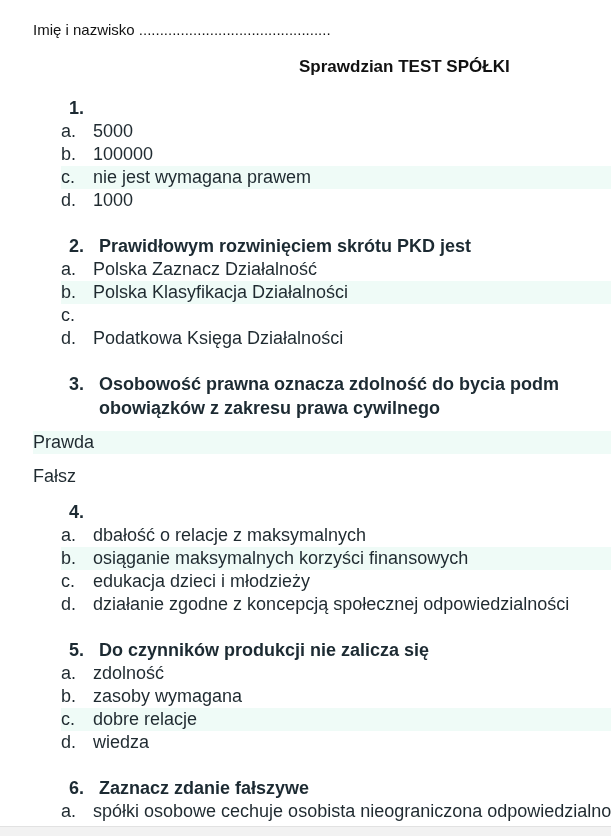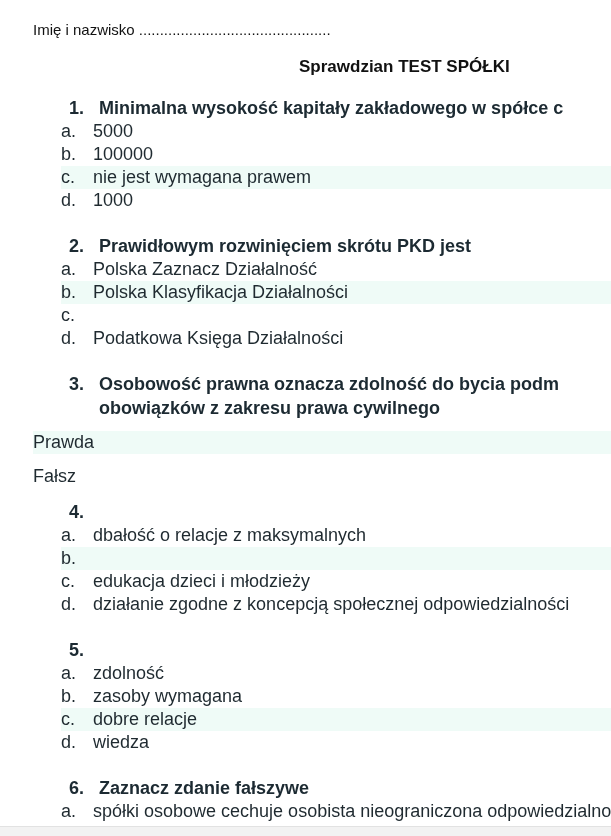--- a/index.html
+++ b/index.html
@@ -90,21 +90,20 @@
 <body>
 
 <div class="page">
 
   <div class="name-line">Imię i nazwisko ..............................................</div>
   <div class="title">Sprawdzian TEST SPÓŁKI</div>
 
   <div class="question" style="top:96px;">
     <div class="q-head">
       <span class="q-num">1.</span>
-      <span class="q-text">Minimalna wysokość kapitały zakładowego w spółce c</span>
     </div>
     <div class="option">
       <span class="opt-letter">a.</span>
       <span>5000</span>
     </div>
     <div class="option">
       <span class="opt-letter">b.</span>
       <span>100000</span>
     </div>
     <div class="option sel">
@@ -159,34 +158,36 @@
   <div class="question" style="top:500px;">
     <div class="q-head">
       <span class="q-num">4.</span>
     </div>
     <div class="option">
       <span class="opt-letter">a.</span>
       <span>dbałość o relacje z maksymalnych</span>
     </div>
     <div class="option sel">
       <span class="opt-letter">b.</span>
+      <span>osiąganie maksymalnych korzyści finansowych</span>
     </div>
     <div class="option">
       <span class="opt-letter">c.</span>
       <span>edukacja dzieci i młodzieży</span>
     </div>
     <div class="option">
       <span class="opt-letter">d.</span>
       <span>działanie zgodne z koncepcją społecznej odpowiedzialności</span>
     </div>
   </div>
 
   <div class="question" style="top:638px;">
     <div class="q-head">
       <span class="q-num">5.</span>
+      <span class="q-text">Do czynników produkcji nie zalicza się</span>
     </div>
     <div class="option">
       <span class="opt-letter">a.</span>
       <span>zdolność</span>
     </div>
     <div class="option">
       <span class="opt-letter">b.</span>
       <span>zasoby wymagana</span>
     </div>
     <div class="option sel">

